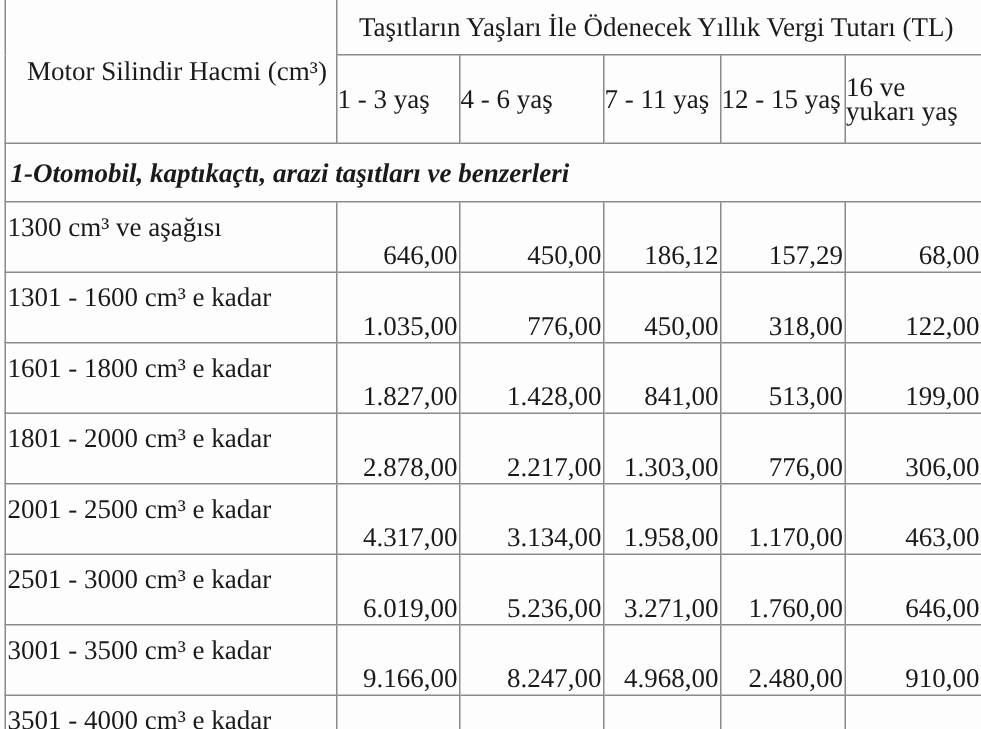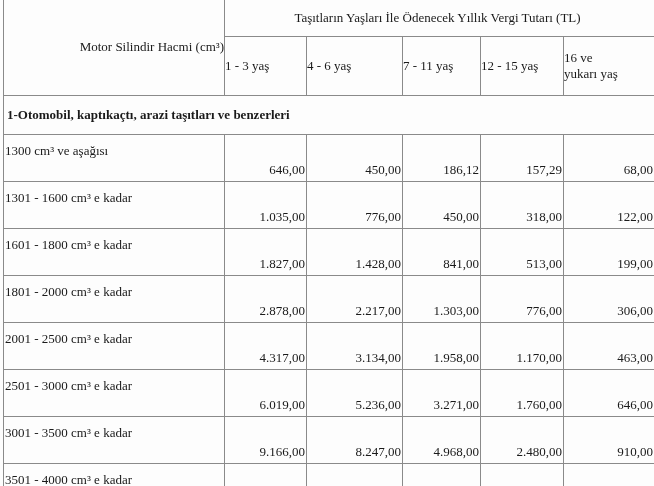--- a/index.html
+++ b/index.html
@@ -12,29 +12,29 @@
     }
     table.tax {
       position: absolute; left: 3px; top: -2px;
       border-collapse: collapse;
       table-layout: fixed;
       width: 651px;
     }
     table.tax td {
       border: 1px solid #8a8a8a;
       padding: 0;
-      font-size: 13px;
+      font-size: 18px;
       line-height: 16px;
       overflow: hidden;
     }
     .hdr-main { text-align: center; height: 37px; padding-right: 4px !important; }
     .hdr-age { text-align: left; height: 58px; }
-    .hdr-motor { text-align: right; padding-left: 8px !important; }
+    .hdr-motor { text-align: center; padding-left: 8px !important; }
     .hdr-stack { line-height: 17px; }
-    .section { height: 38px; font-weight: bold; padding-left: 3px !important; font-size: 15.5px; }
+    .section { height: 38px; font-weight: bold; padding-left: 3px !important; font-size: 15.5px; font-style: italic; }
     .row td { height: 38px; }
     .rowlabel { vertical-align: top; padding-top: 8px !important; padding-left: 1px !important; }
     .num { text-align: right; vertical-align: bottom; padding-right: 1px !important; padding-bottom: 3px !important; }
   </style>
 </head>
 <body>
 
 <div class="doc">
   <table class="tax">
     <colgroup>

